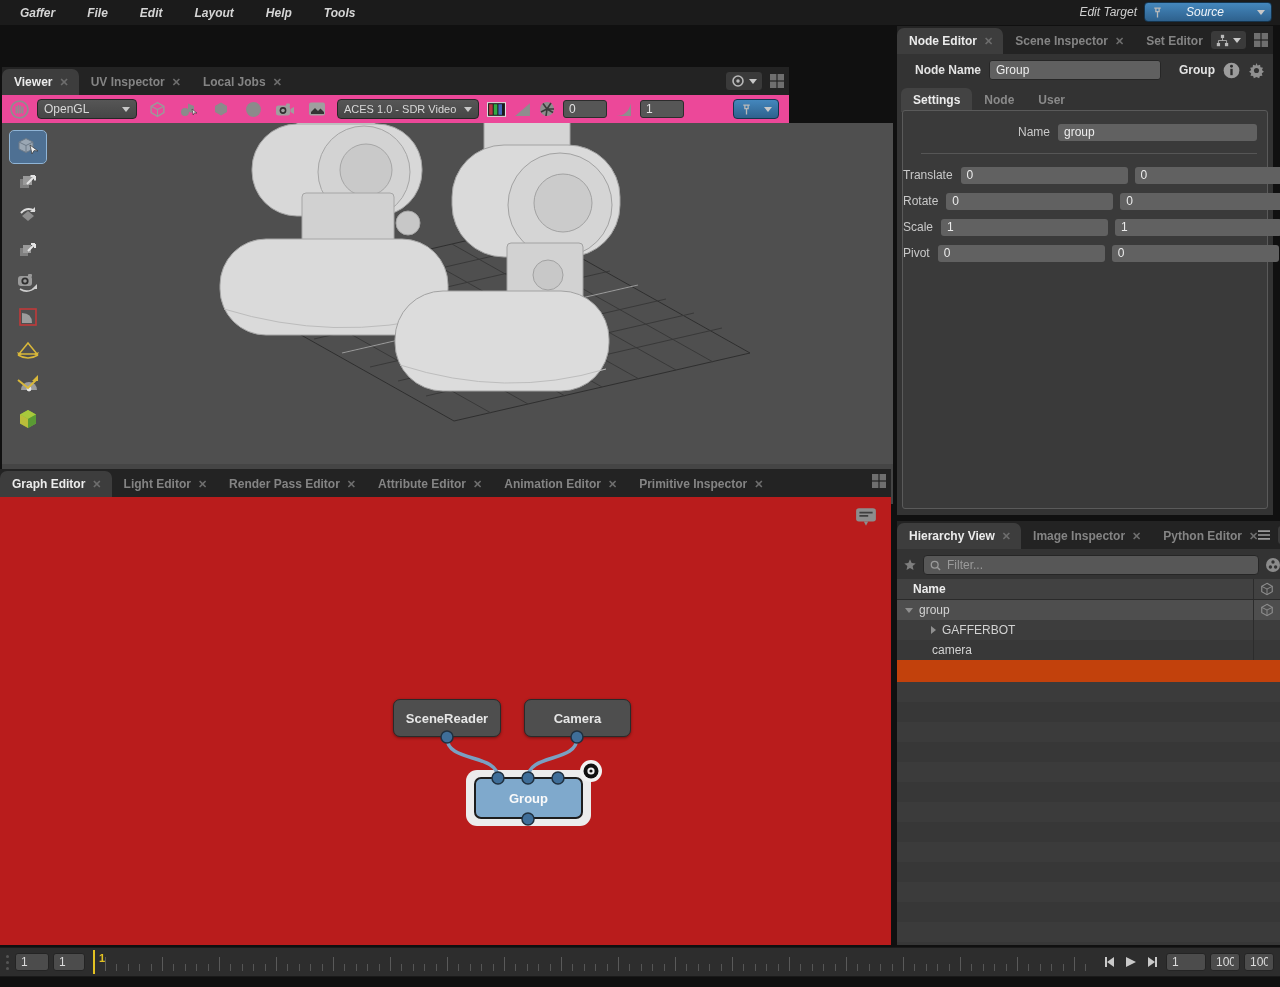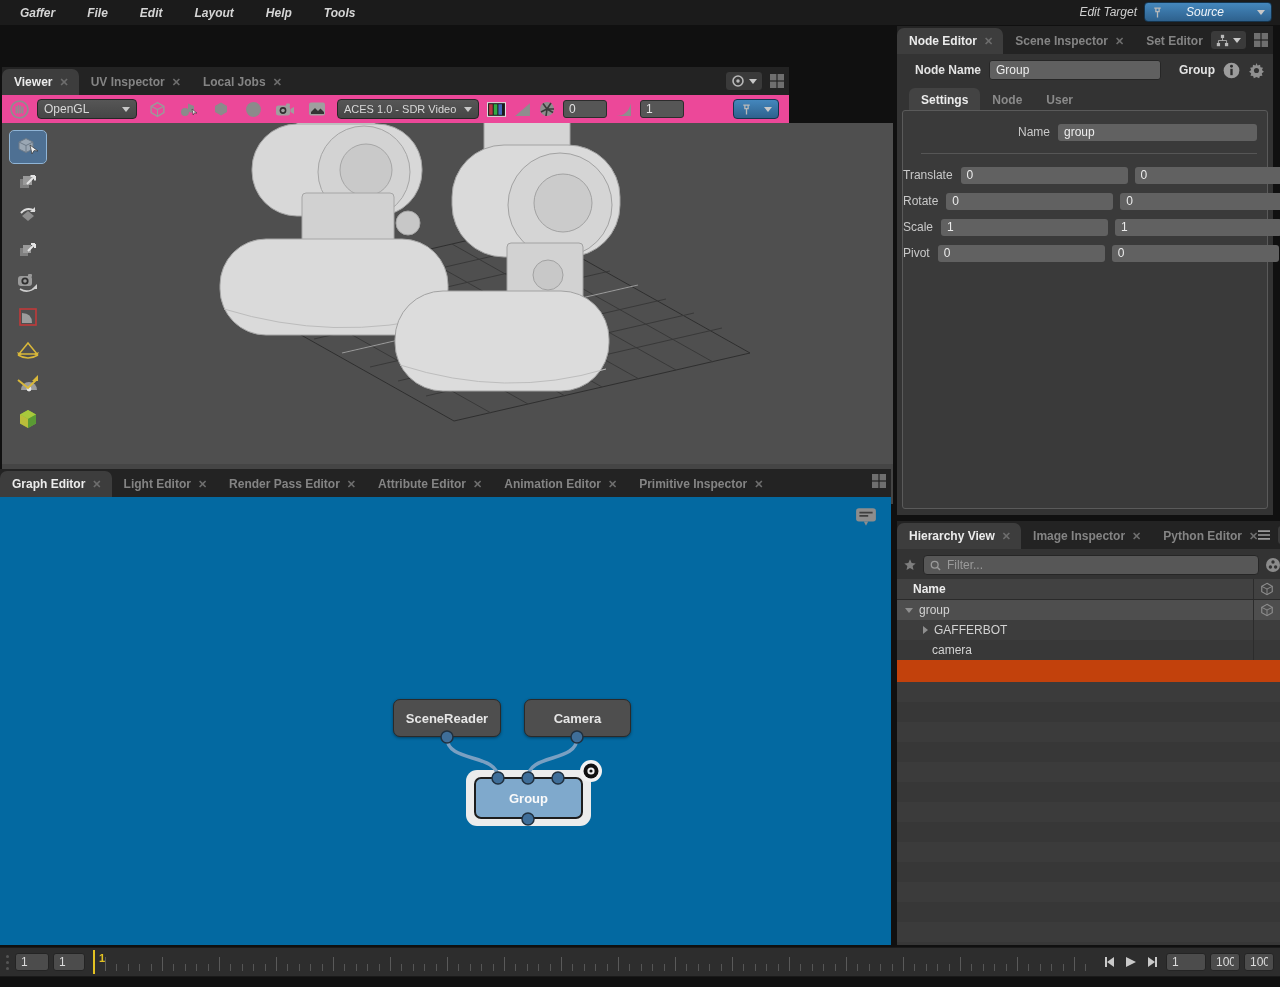--- a/index.html
+++ b/index.html
@@ -50,37 +50,37 @@
     display:flex; align-items:center; }
   #select-label { margin-left:68px; color:#d8d8d8; }
   #select-dropdown { width:144px; margin-left:12px; }
 
   
   #node-editor-panel { left:897px; top:26px; width:376px; height:489px; background:#333333; }
   #node-name-row { height:32px; display:flex; align-items:center; padding:0 8px; gap:8px; background:#333; }
   #node-name-row .bold { font-weight:bold; color:#e4e4e4; white-space:nowrap;padding-left:10px; }
   #node-name-input { flex:1; background:#606060; border:1px solid #262626; border-radius:3px;
     height:20px; color:#ececec; padding:0 6px; font-size:12px; font-family:"Liberation Sans",sans-serif; }
-  #subtabs { display:flex; align-items:flex-end; height:26px; padding-left:12px; }
+  #subtabs { display:flex; align-items:flex-end; height:26px; padding-left:4px; }
   .subtab { padding:5px 12px; color:#8a8a8a; font-weight:bold; border-radius:6px 6px 0 0; }
   .subtab.active { background:#434343; color:#ececec; }
   #ne-frame { position:absolute; left:5px; right:5px; top:84px; bottom:6px; border:1px solid #5a5a5a;
     border-radius:3px; background:#3a3a3a; padding-top:12px; }
   .ne-row { display:flex; align-items:center; margin:0 10px 8px 0; height:18px; }
   .ne-label { width:155px; text-align:right; color:#c9c9c9; padding-right:8px; }
   .ne-input { background:#616161; border:none; border-radius:3px; height:17px; color:#ececec;
     padding:0 6px; font-size:12px; font-family:"Liberation Sans",sans-serif; }
   .ne-wide { flex:1; }
   .ne-triple { flex:1; display:flex; gap:7px; }
   .ne-triple .ne-input { flex:1; min-width:0; }
   .ne-divider { height:1px; background:#565656; margin:12px 10px 12px 18px; }
 
   
   #graph-panel { left:0; top:469px; width:891px; height:476px; background:#232323; }
-  #graph-canvas { position:absolute; left:0; top:28px; right:0; bottom:0; background:#0369a1; overflow:hidden; }
+  #graph-canvas { position:absolute; left:0; top:28px; right:0; bottom:0; background:#b91c1c; overflow:hidden; }
   .gnode { position:absolute; background:#4e4e4e; border:1px solid #2a2a2a; border-radius:7px;
     box-shadow:0 1px 3px rgba(0,0,0,.4); display:flex; align-items:center; justify-content:center;
     color:#e6e6e6; font-weight:bold; font-size:13px; }
   #group-plate { position:absolute; background:#ececec; border-radius:11px; }
   #group-node { position:absolute; background:#7fa9cc; border:2px solid #1d1d1d; border-radius:7px;
     display:flex; align-items:center; justify-content:center; color:#fafafa; font-weight:bold; font-size:13px; }
   #graph-svg { position:absolute; left:0; top:0; pointer-events:none; }
   #annotation-icon { position:absolute; right:14px; top:10px; }
 
   
@@ -745,21 +745,21 @@
           </svg>
         </span>
       <span class="hv-col"></span>
       <span class="hv-col icon" style="color:#b5b5b5">
           <svg width="16" height="11">
             <use href="#i-eye"></use>
           </svg>
         </span>
     </div>
     <div class="hv-row r-a">
-      <span class="hv-name" style="padding-left:26px">
+      <span class="hv-name" style="padding-left:34px">
         <span class="disc closed"></span>
         <span>GAFFERBOT</span>
       </span>
       <span class="hv-col"></span>
       <span class="hv-col"></span>
       <span class="hv-col icon" style="color:#b5b5b5">
           <svg width="16" height="11">
             <use href="#i-eye"></use>
           </svg>
         </span>

